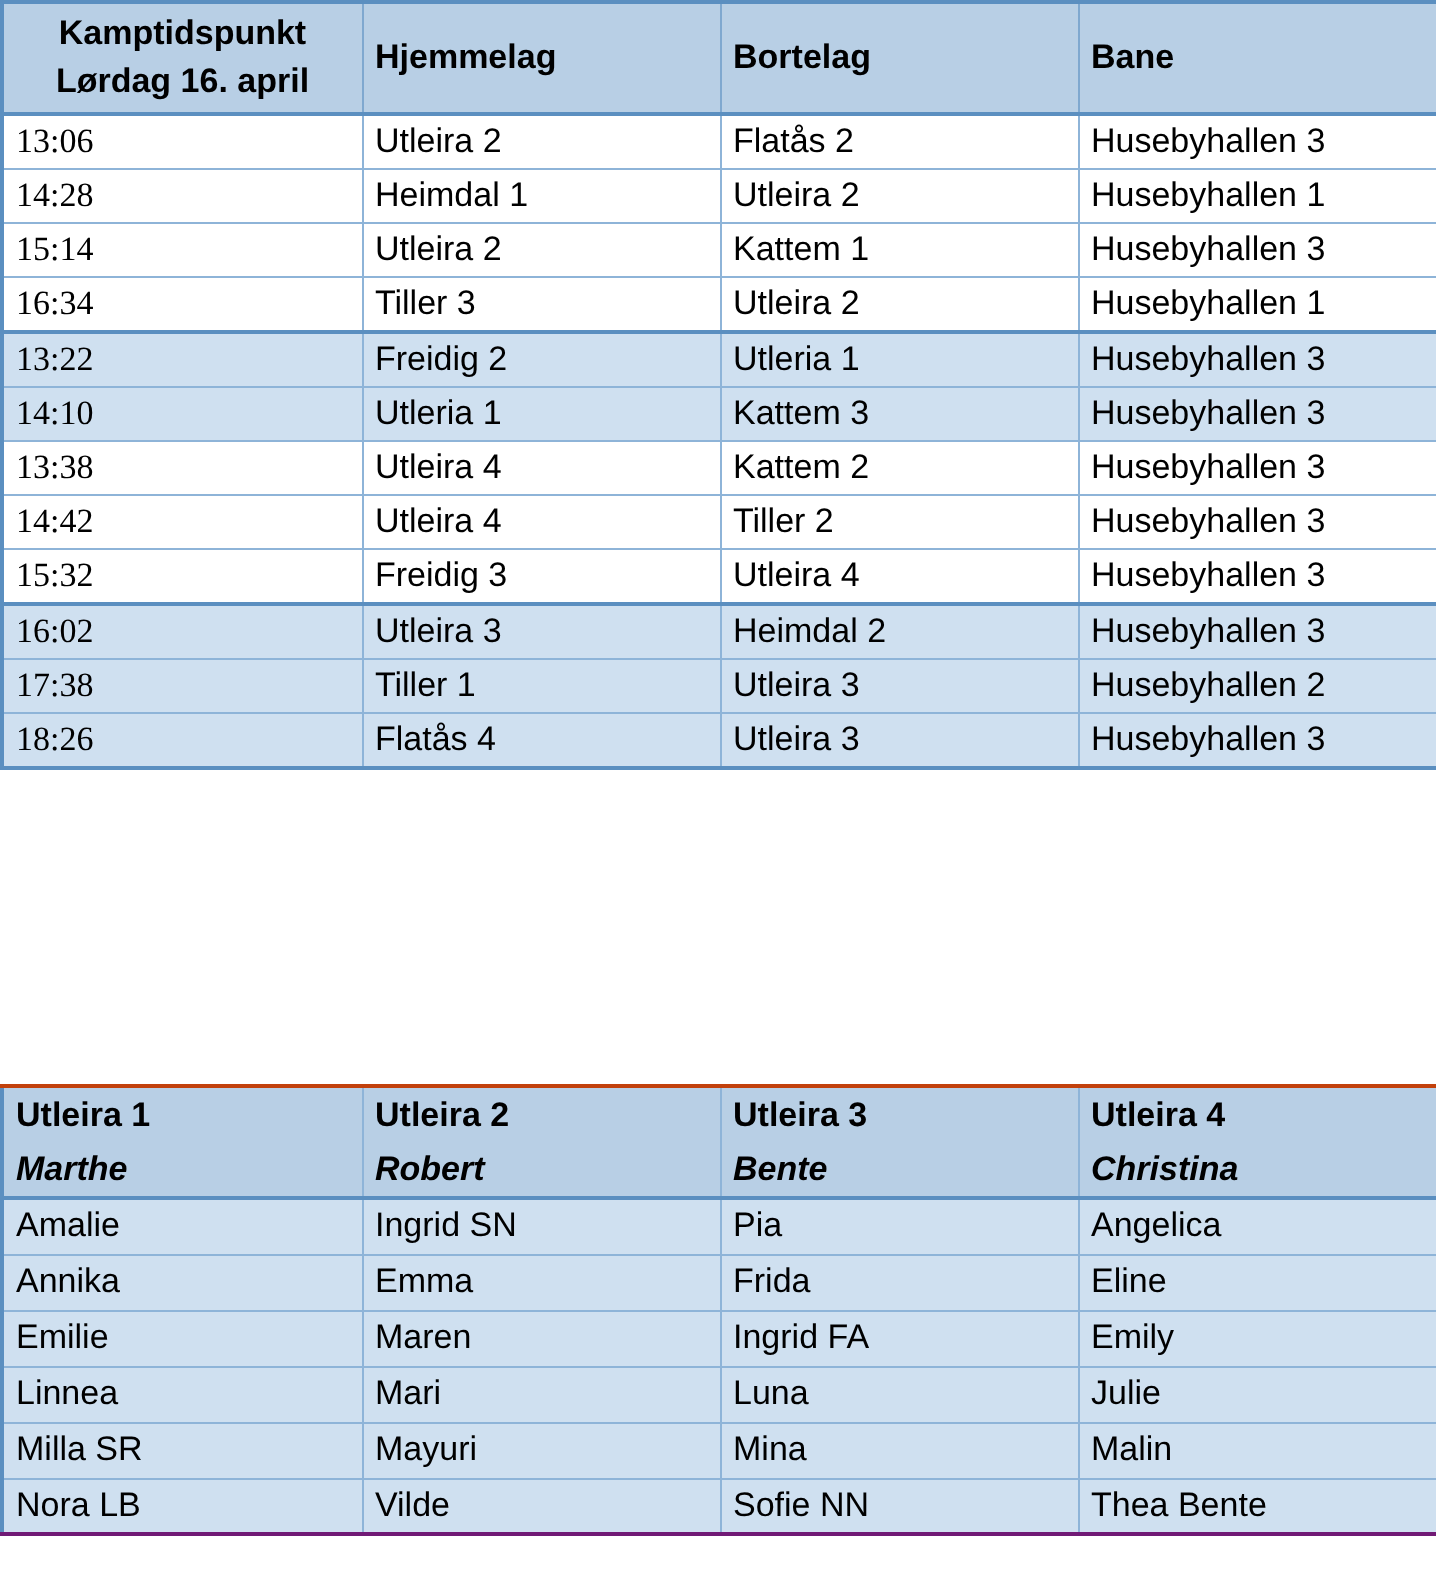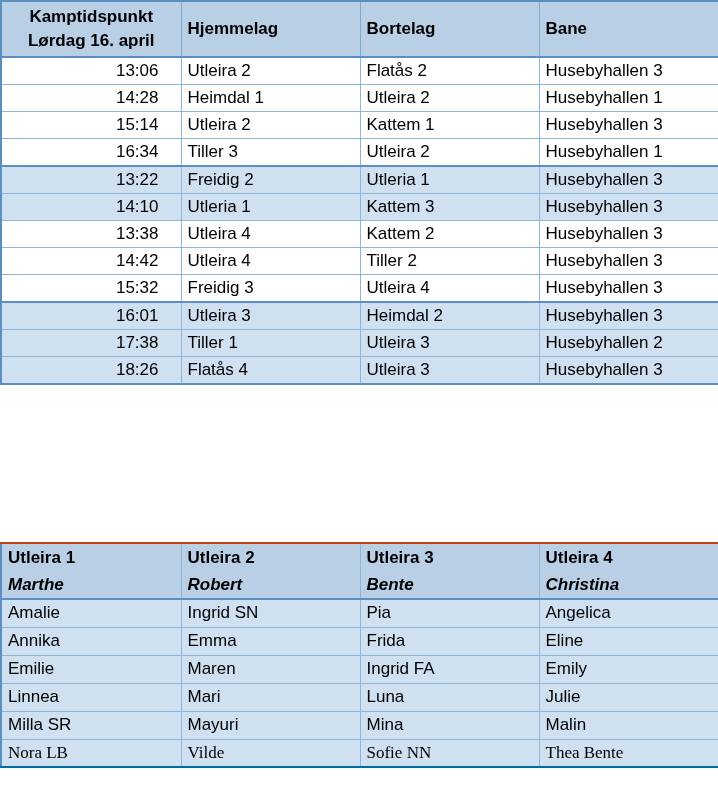--- a/index.html
+++ b/index.html
@@ -57,22 +57,22 @@
   .schedule thead th.hdr-time div {
     display: block;
     text-align: center;
   }
   .col-time  { width: 180px; }
   .col-home  { width: 179px; }
   .col-away  { width: 179px; }
   .col-venue { width: 180px; }
 
   .schedule td.time {
-    text-align: right;
     padding-right: 22px;
+    font-family: Liberation Serif, serif;
   }
   tr.band-white td { background: #ffffff; }
   tr.band-blue  td { background: #cfe0f0; }
 
   
   tr.group-end td { border-bottom: 2px solid #5b8fc0; }
   .schedule thead th { border-bottom: 2px solid #5b8fc0; }
   .schedule tbody tr:last-child td { border-bottom: 2px solid #5b8fc0; }
   .schedule td:first-child, .schedule th:first-child { border-left: 2px solid #5b8fc0; }
   .schedule td:last-child, .schedule th:last-child { border-right: 2px solid #5b8fc0; }
@@ -105,21 +105,21 @@
     background: #b8cfe5;
     font-weight: bold;
     font-style: italic;
     border-top: none;
     border-bottom: 2px solid #5b8fc0;
     margin-top: 45px;
   }
   .teams td:first-child, .teams th:first-child { border-left: 2px solid #5b8fc0; }
   .teams td:last-child, .teams th:last-child { border-right: 2px solid #5b8fc0; }
   .teams thead tr:first-child th { border-top: 2px solid #c2410c; }
-  .teams tbody tr:last-child td { border-bottom: 2px solid #0369a1; font-family: Liberation Serif, serif; }
+  .teams tbody tr:last-child td { border-bottom: 2px solid #701a75; }
 </style>
 </head>
 <body>
 
 <div class="page">
 
   <table class="schedule">
     <colgroup>
       <col class="col-time">
         <col class="col-home">
@@ -186,21 +186,21 @@
           <td>Tiller 2</td>
           <td>Husebyhallen 3</td>
         </tr>
         <tr class="band-white group-end">
           <td class="time">15:32</td>
           <td>Freidig 3</td>
           <td>Utleira 4</td>
           <td>Husebyhallen 3</td>
         </tr>
         <tr class="band-blue">
-          <td class="time">16:01</td>
+          <td class="time">16:02</td>
           <td>Utleira 3</td>
           <td>Heimdal 2</td>
           <td>Husebyhallen 3</td>
         </tr>
         <tr class="band-blue">
           <td class="time">17:38</td>
           <td>Tiller 1</td>
           <td>Utleira 3</td>
           <td>Husebyhallen 2</td>
         </tr>

